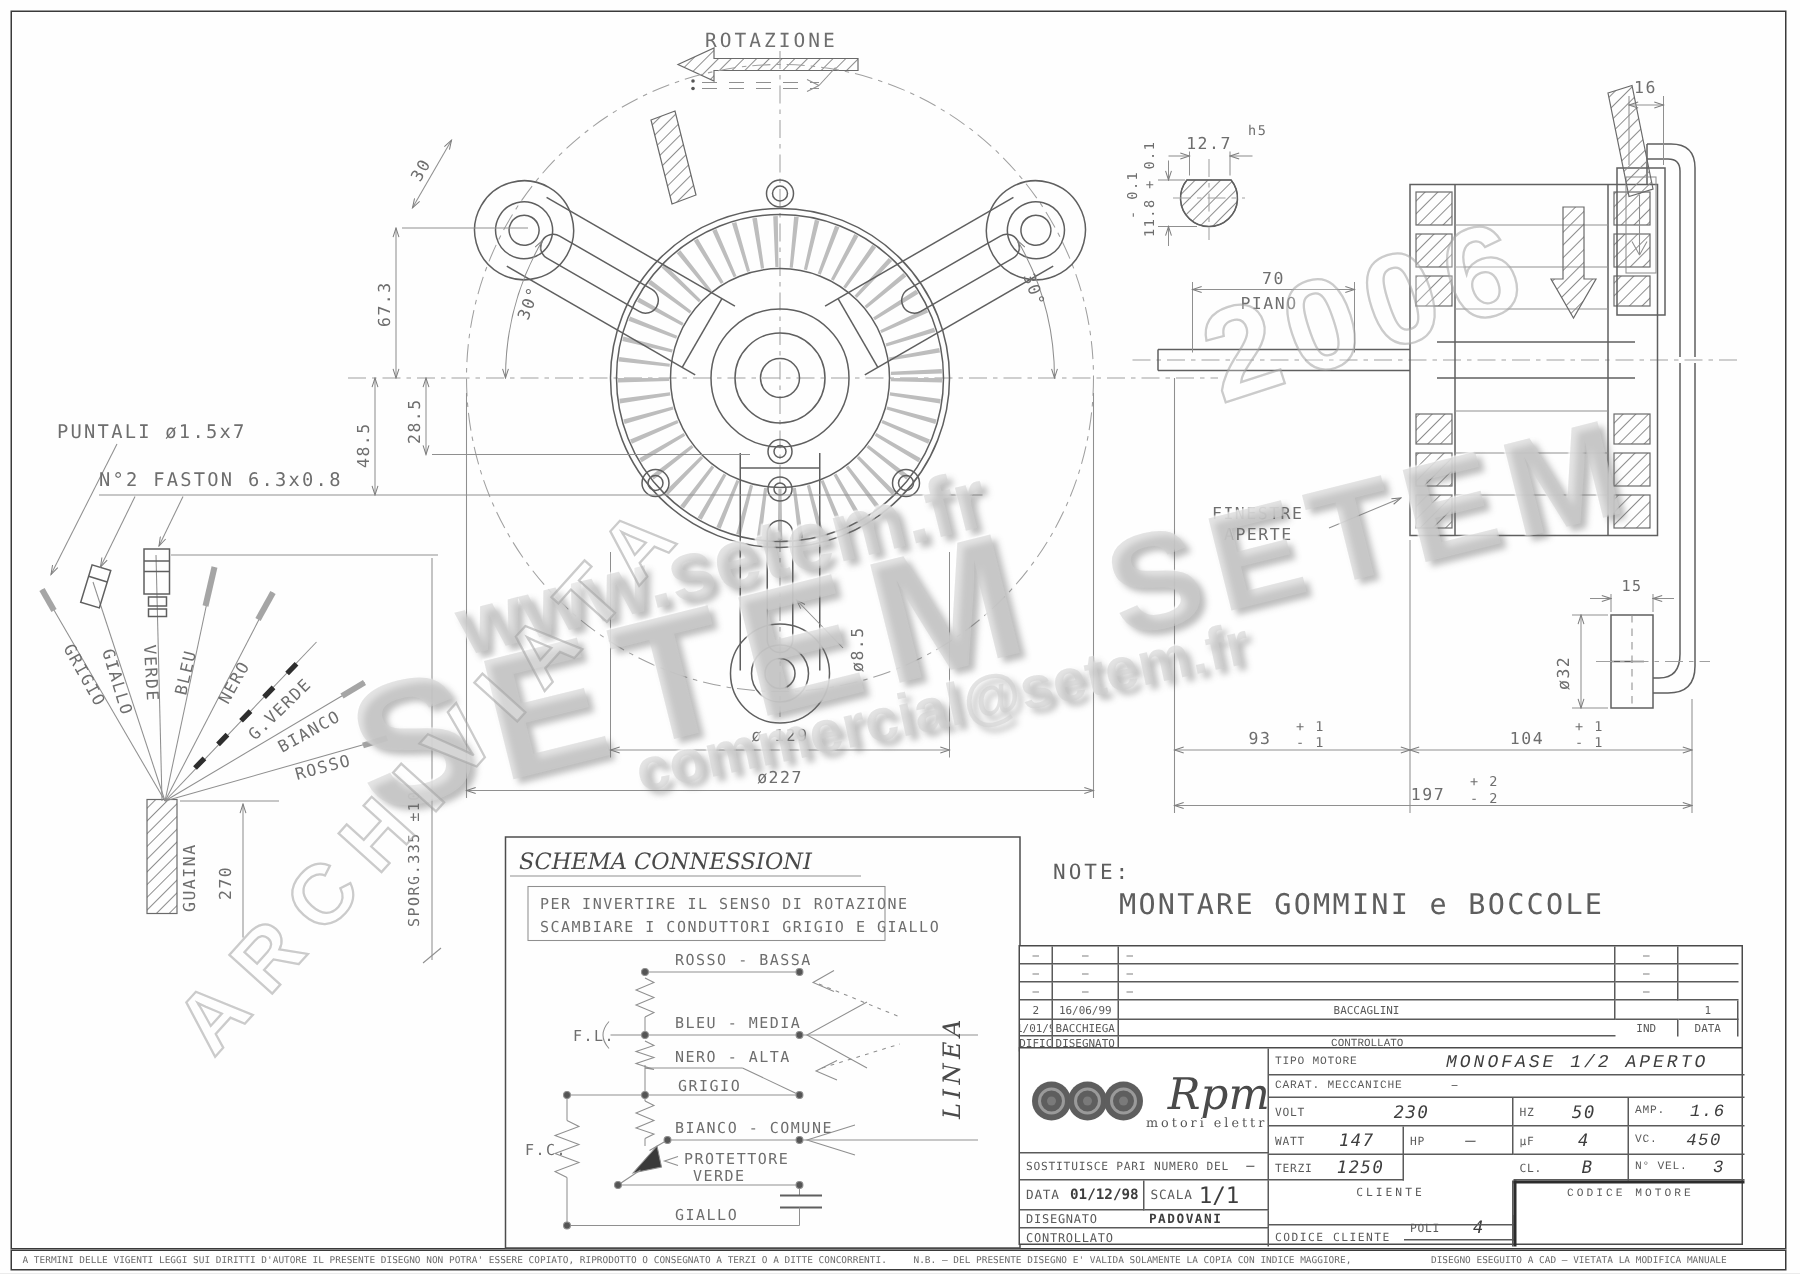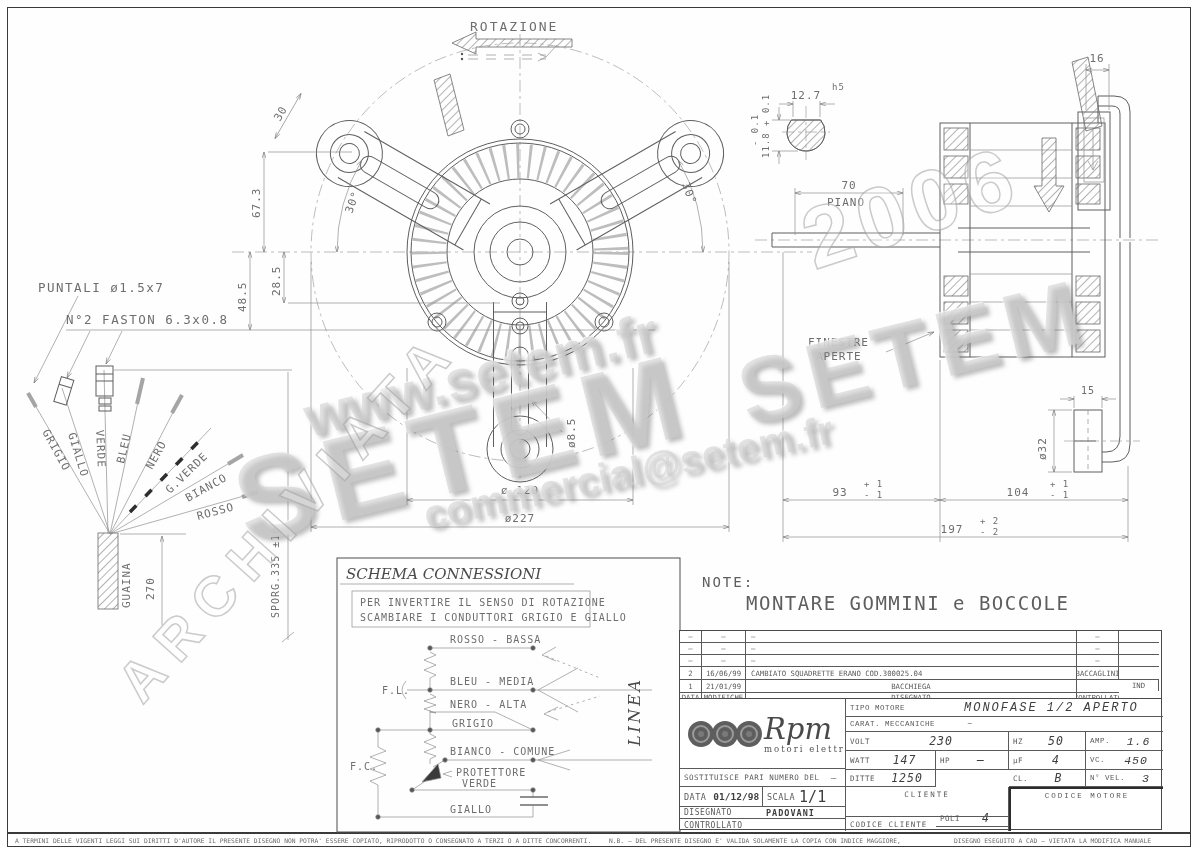--- a/index.html
+++ b/index.html
@@ -419,21 +419,20 @@
     <div class="rc noR"></div>
 
     <div class="rc" style="height:11px">–</div>
     <div class="rc">–</div>
     <div class="rc l">–</div>
     <div class="rc">–</div>
     <div class="rc noR"></div>
 
     <div class="rc" style="height:12px">2</div>
     <div class="rc">16/06/99</div>
-    <div class="rc l">CAMBIATO SQUADRETTE ERANO COD.300025.04</div>
     <div class="rc">BACCAGLINI</div>
     <div class="rc noR"></div>
 
     <div class="rc" style="height:12px">1</div>
     <div class="rc">21/01/99</div>
     <div class="rc">BACCHIEGA</div>
     <div class="rc noR"></div>
 
     <div class="rc noB" style="height:11px">IND</div>
     <div class="rc noB">DATA</div>
@@ -451,21 +450,21 @@
             <circle cx="15" cy="22" r="8" fill="none" stroke="#9a9a9a" stroke-width="2"></circle>
             <circle cx="15" cy="22" r="3" fill="#7a7a7a"></circle>
           <circle cx="39" cy="22" r="13" fill="#5e5e5e"></circle>
             <circle cx="39" cy="22" r="8" fill="none" stroke="#9a9a9a" stroke-width="2"></circle>
             <circle cx="39" cy="22" r="3" fill="#7a7a7a"></circle>
           <circle cx="63" cy="22" r="13" fill="#5e5e5e"></circle>
             <circle cx="63" cy="22" r="8" fill="none" stroke="#9a9a9a" stroke-width="2"></circle>
             <circle cx="63" cy="22" r="3" fill="#7a7a7a"></circle>
         </g>
       </svg>
-      <div style="flex:1;font-family:'DejaVu Serif',serif;">
+      <div style="flex:1;text-align:center;font-family:'DejaVu Serif',serif;">
         <div style="font-size:29px;font-style:italic;color:#4a4a4a;line-height:30px;">Rpm</div>
         <div style="font-size:8.5px;letter-spacing:2px;color:#555;">motori elettrici</div>
       </div>
     </div>
     <div class="cell" style="left:0;top:70px;width:166px;height:18px;">
       <span class="lab">SOSTITUISCE PARI NUMERO DEL</span>
       <span class="val" style="font-size:9px">–</span>
     </div>
     <div class="cell" style="left:0;top:88px;width:83px;height:20px;">
       <span class="lab" style="font-size:8.5px">DATA</span>
@@ -514,21 +513,21 @@
     </div>
     <div class="cell" style="left:329px;top:52px;width:77px;height:19px;">
       <span class="lab">µF</span>
       <span class="val">4</span>
     </div>
     <div class="cell noR" style="left:406px;top:52px;width:77px;height:19px;">
       <span class="lab">VC.</span>
       <span class="val">450</span>
     </div>
     <div class="cell" style="left:166px;top:71px;width:90px;height:17px;">
-      <span class="lab">DITTE</span>
+      <span class="lab">TERZI</span>
       <span class="val">1250</span>
     </div>
     <div class="cell" style="left:256px;top:71px;width:73px;height:17px;margin-top:40px;">
       <span class="lab">POLI</span>
       <span class="val">4</span>
     </div>
     <div class="cell" style="left:329px;top:71px;width:77px;height:17px;">
       <span class="lab">CL.</span>
       <span class="val">B</span>
     </div>

